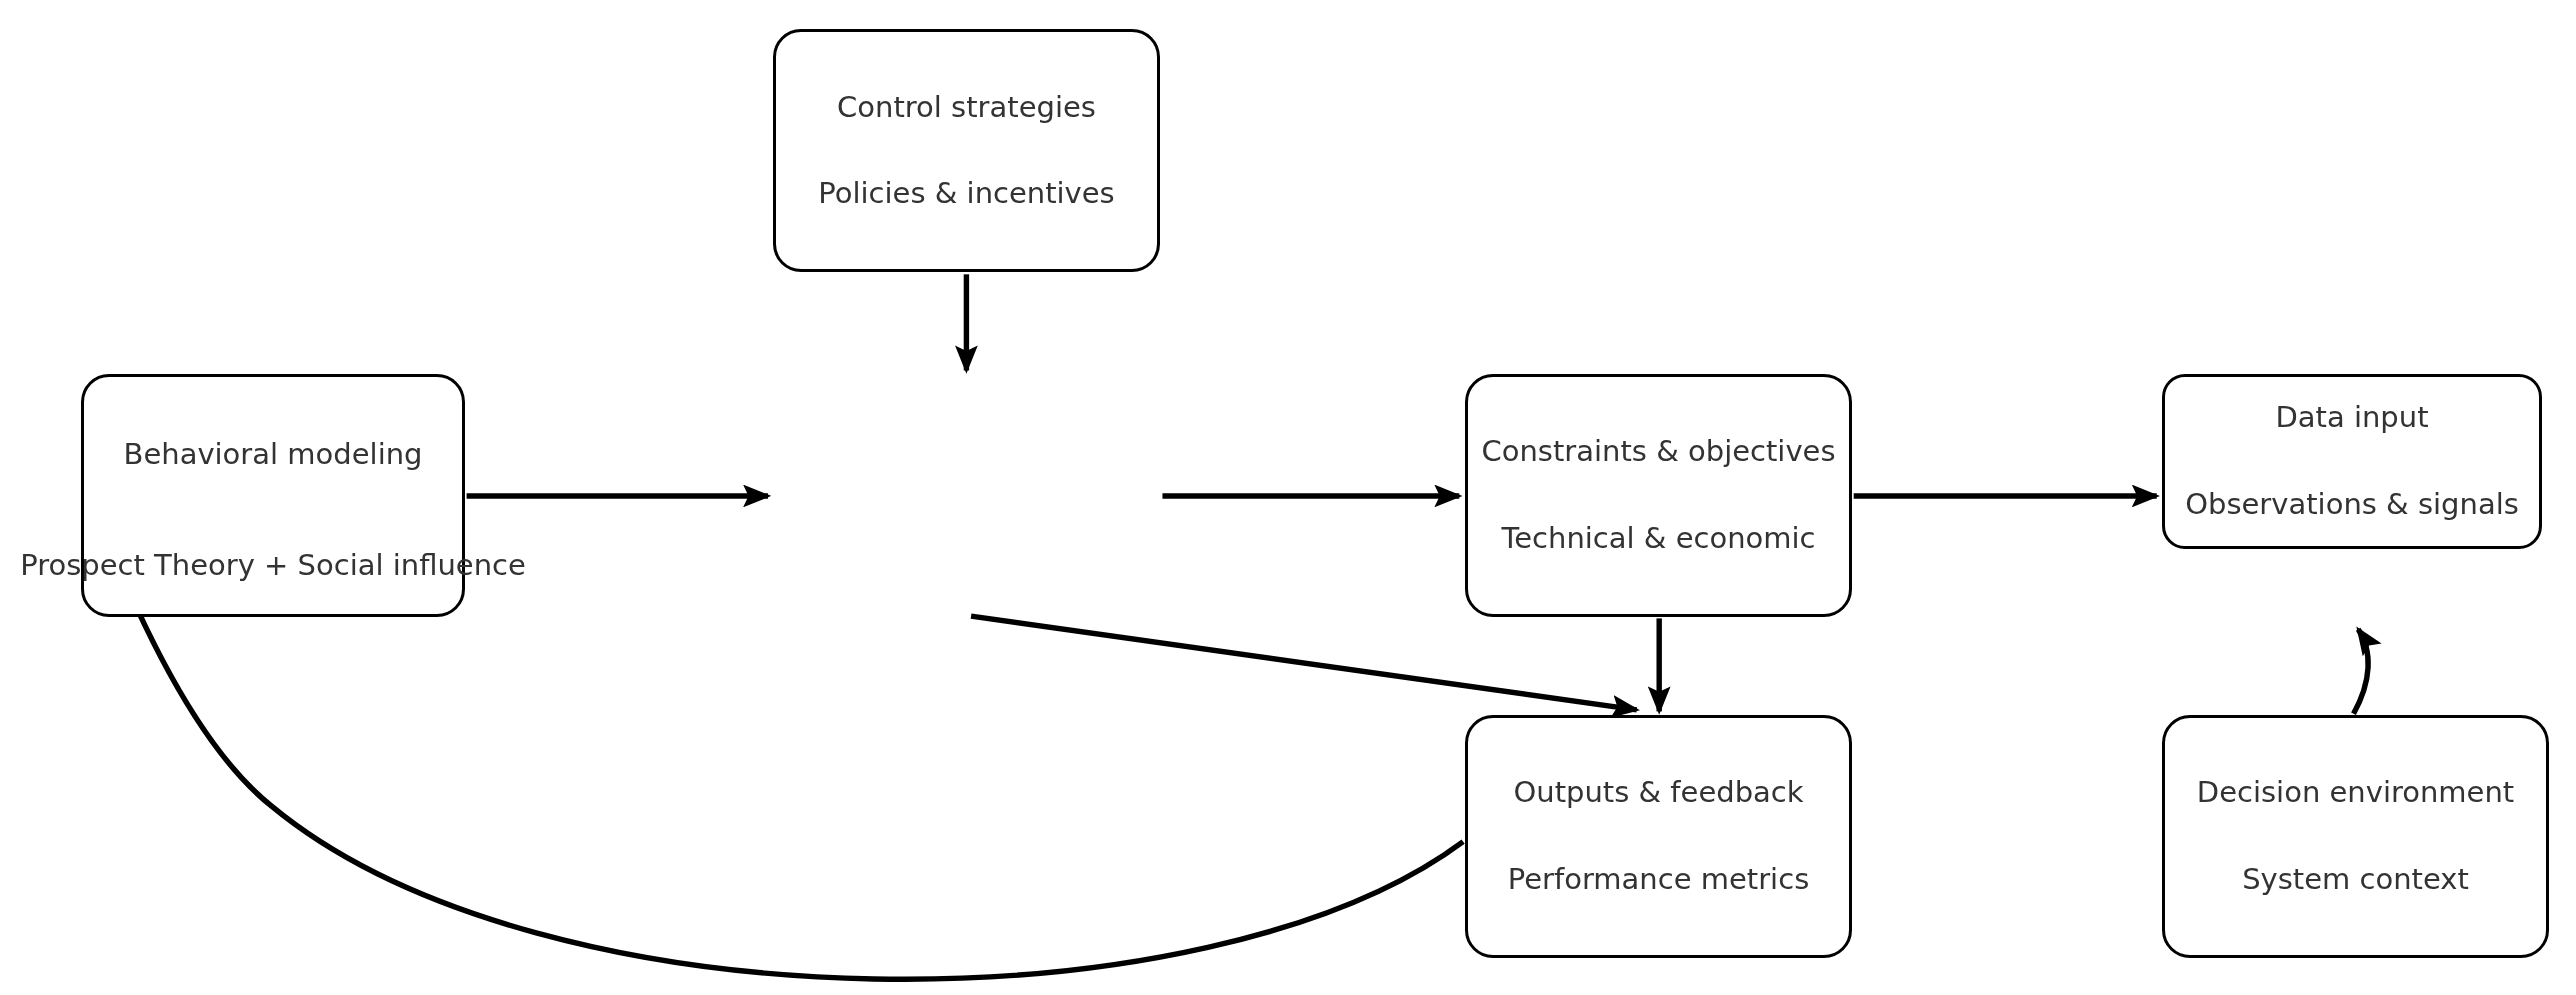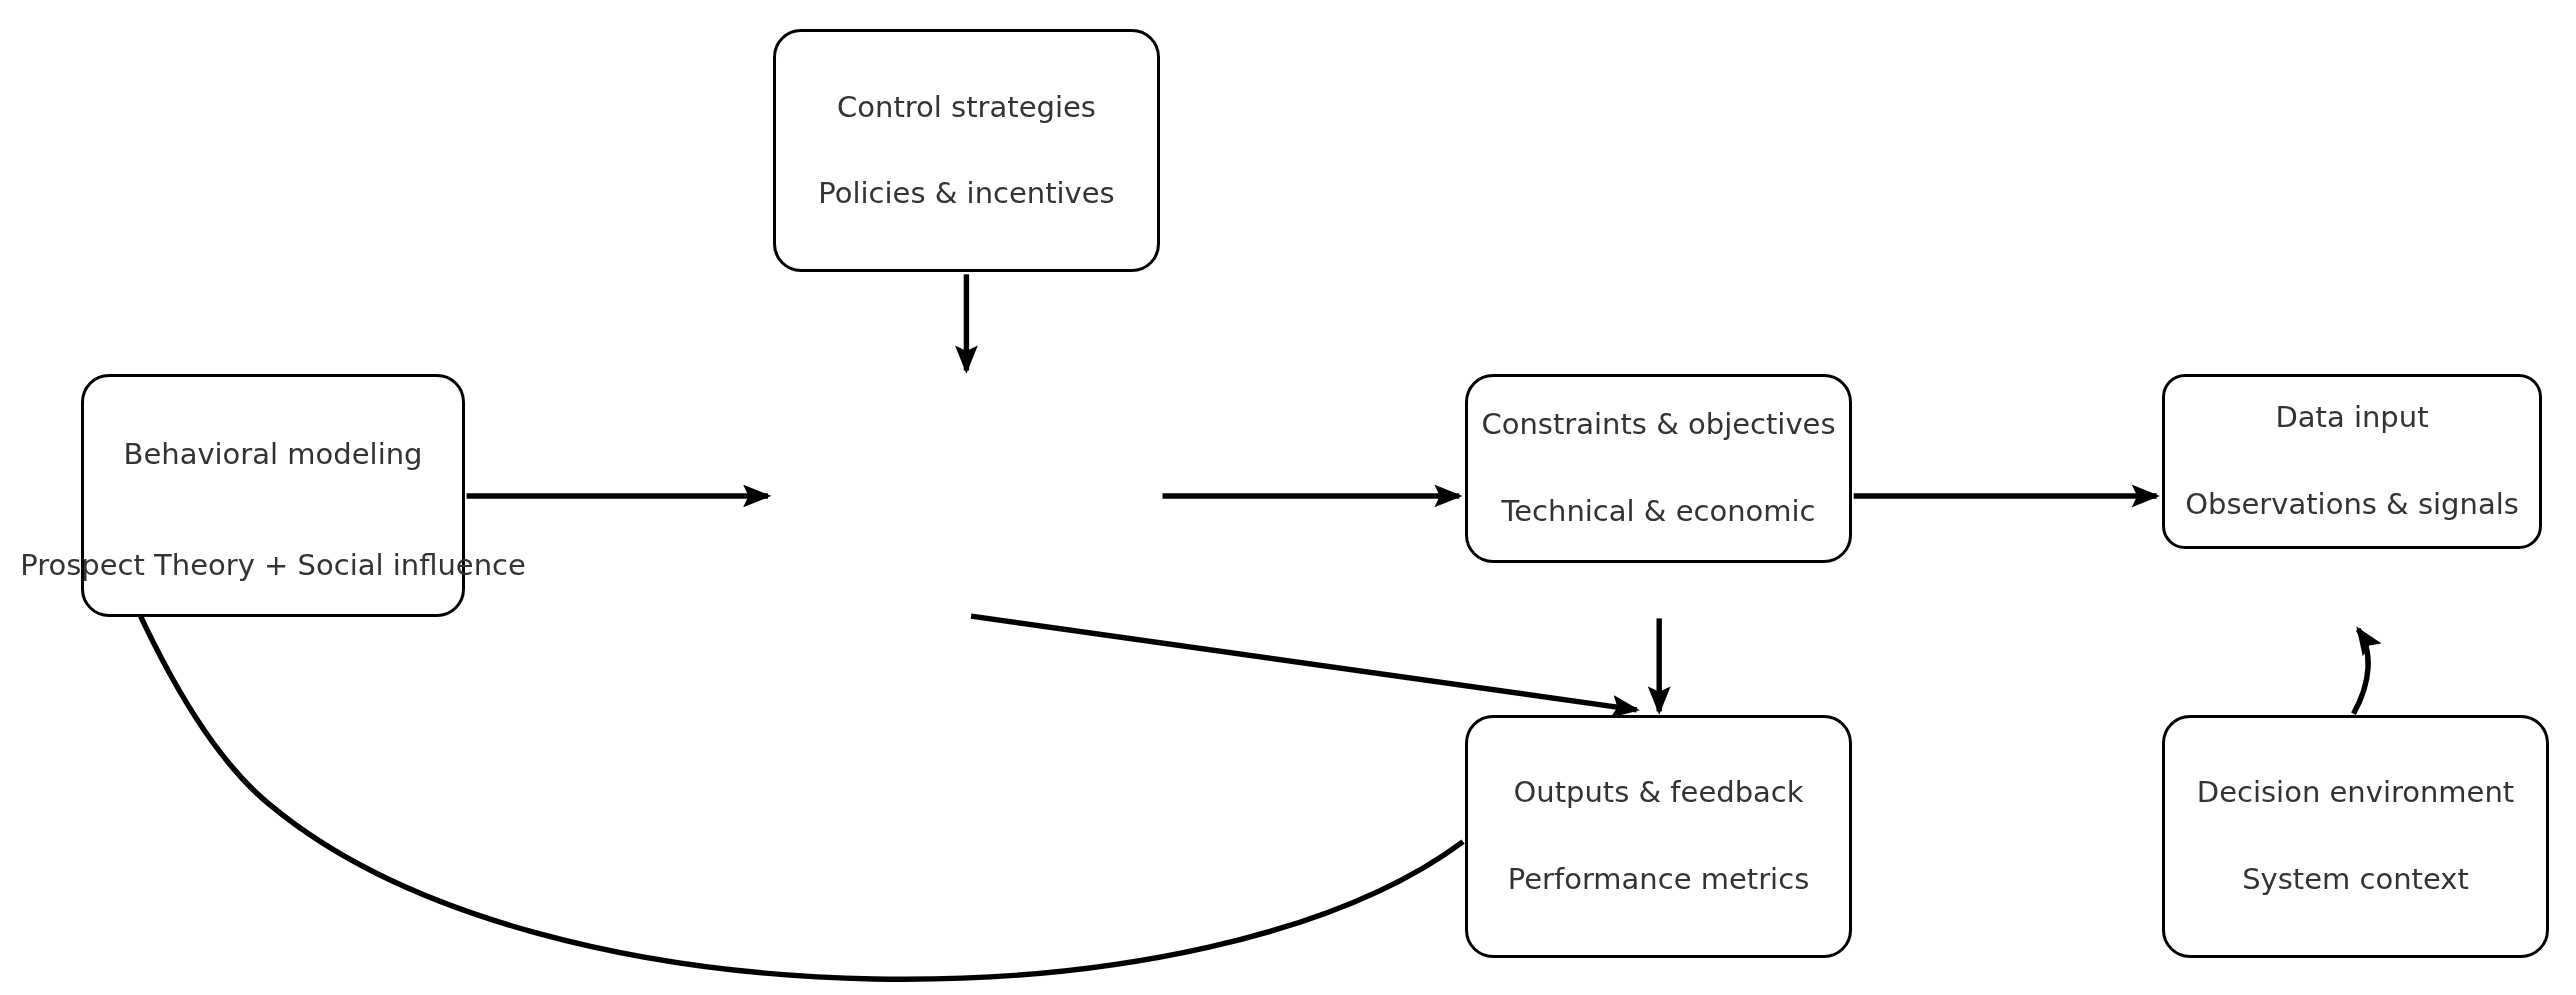--- a/index.html
+++ b/index.html
@@ -88,21 +88,21 @@
     <div class="node-title">Control strategies</div>
     <div class="node-subtitle">Policies &amp; incentives</div>
   </div>
 
   <div class="node overflow-sub" style="left:81px; top:374px; width:384px; height:243px;">
     <div class="node-title" style="margin-bottom:8px; position:absolute; top:62px; left:50%; transform:translateX(-50%);">Behavioral modeling</div>
     <div class="node-subtitle">Prospect Theory + Social influence</div>
   </div>
 
 
-  <div class="node" style="left:1465px; top:374px; width:387px; height:189px;">
+  <div class="node" style="left:1465px; top:374px; width:387px; height:243px;">
     <div class="node-title">Constraints &amp; objectives</div>
     <div class="node-subtitle">Technical &amp; economic</div>
   </div>
 
   <div class="node" style="left:2162px; top:374px; width:380px; height:175px;border-radius:23px;">
     <div class="node-title">Data input</div>
     <div class="node-subtitle">Observations &amp; signals</div>
   </div>
 
   <div class="node" style="left:2162px; top:715px; width:387px; height:243px;">

